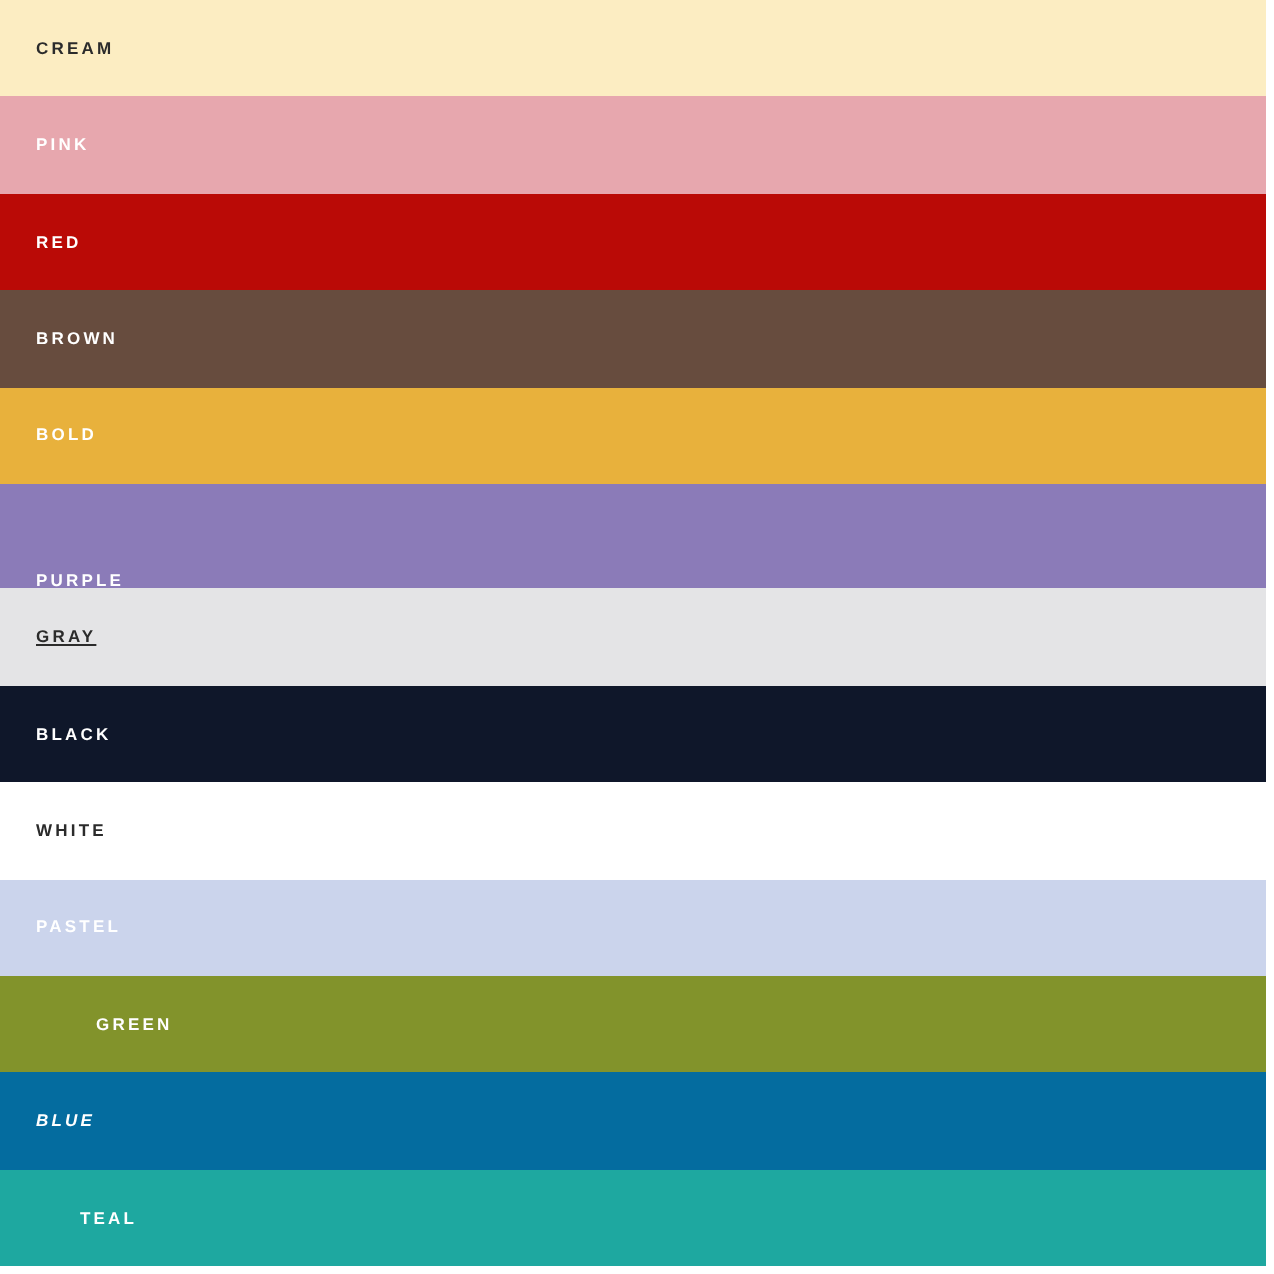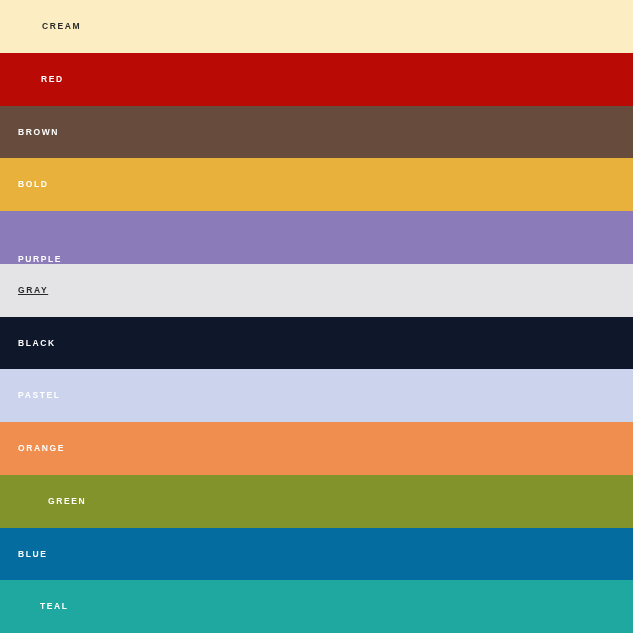--- a/index.html
+++ b/index.html
@@ -39,48 +39,51 @@
     text-transform: uppercase;
     white-space: nowrap;
     -webkit-font-smoothing: antialiased;
   }
 </style>
 </head>
 <body>
 
 <div id="palette">
     <div class="swatch" style="background-color: rgb(252, 237, 194);">
-      <span class="swatch-label" style="color: rgb(43, 43, 43); margin-left: 24px;">CREAM</span>
+      <span class="swatch-label" style="color: rgb(43, 43, 43);">CREAM</span>
     </div>
-    <div class="swatch" style="background-color: rgb(186, 10, 6); padding-left: 23px;">
+    <div class="swatch" style="background-color: rgb(231, 167, 174);">
+      <span class="swatch-label" style="color: rgb(255, 255, 255);">PINK</span>
+    </div>
+    <div class="swatch" style="background-color: rgb(186, 10, 6);">
       <span class="swatch-label" style="color: rgb(255, 255, 255);">RED</span>
     </div>
     <div class="swatch" style="background-color: rgb(103, 76, 62);">
       <span class="swatch-label" style="color: rgb(255, 255, 255);">BROWN</span>
     </div>
     <div class="swatch" style="background-color: rgb(232, 177, 60);">
       <span class="swatch-label" style="color: rgb(255, 255, 255);">BOLD</span>
     </div>
     <div class="swatch" style="background-color: rgb(139, 123, 184);">
       <span class="swatch-label" style="color: rgb(255, 255, 255); margin-top: 44px;">PURPLE</span>
     </div>
     <div class="swatch" style="background-color: rgb(228, 228, 230);">
       <span class="swatch-label" style="color: rgb(43, 43, 43); text-decoration: underline;">GRAY</span>
     </div>
     <div class="swatch" style="background-color: #0f172a;">
       <span class="swatch-label" style="color: rgb(255, 255, 255);">BLACK</span>
     </div>
+    <div class="swatch" style="background-color: rgb(255, 255, 255);">
+      <span class="swatch-label" style="color: rgb(43, 43, 43);">WHITE</span>
+    </div>
     <div class="swatch" style="background-color: rgb(203, 212, 236);">
       <span class="swatch-label" style="color: rgb(255, 255, 255);">PASTEL</span>
-    </div>
-    <div class="swatch" style="background-color: rgb(239, 142, 78);">
-      <span class="swatch-label" style="color: rgb(255, 255, 255);">ORANGE</span>
     </div>
     <div class="swatch" style="background-color: rgb(130, 147, 43); padding-left: 30px;">
       <span class="swatch-label" style="color: rgb(255, 255, 255);">GREEN</span>
     </div>
     <div class="swatch" style="background-color: rgb(4, 108, 159);">
-      <span class="swatch-label" style="color: rgb(255, 255, 255);">BLUE</span>
+      <span class="swatch-label" style="color: rgb(255, 255, 255); font-style: italic;">BLUE</span>
     </div>
     <div class="swatch" style="background-color: rgb(30, 168, 160);">
       <span class="swatch-label" style="color: rgb(255, 255, 255); padding-left: 40px;">TEAL</span>
     </div>
   </div>
 
 </body></html>

